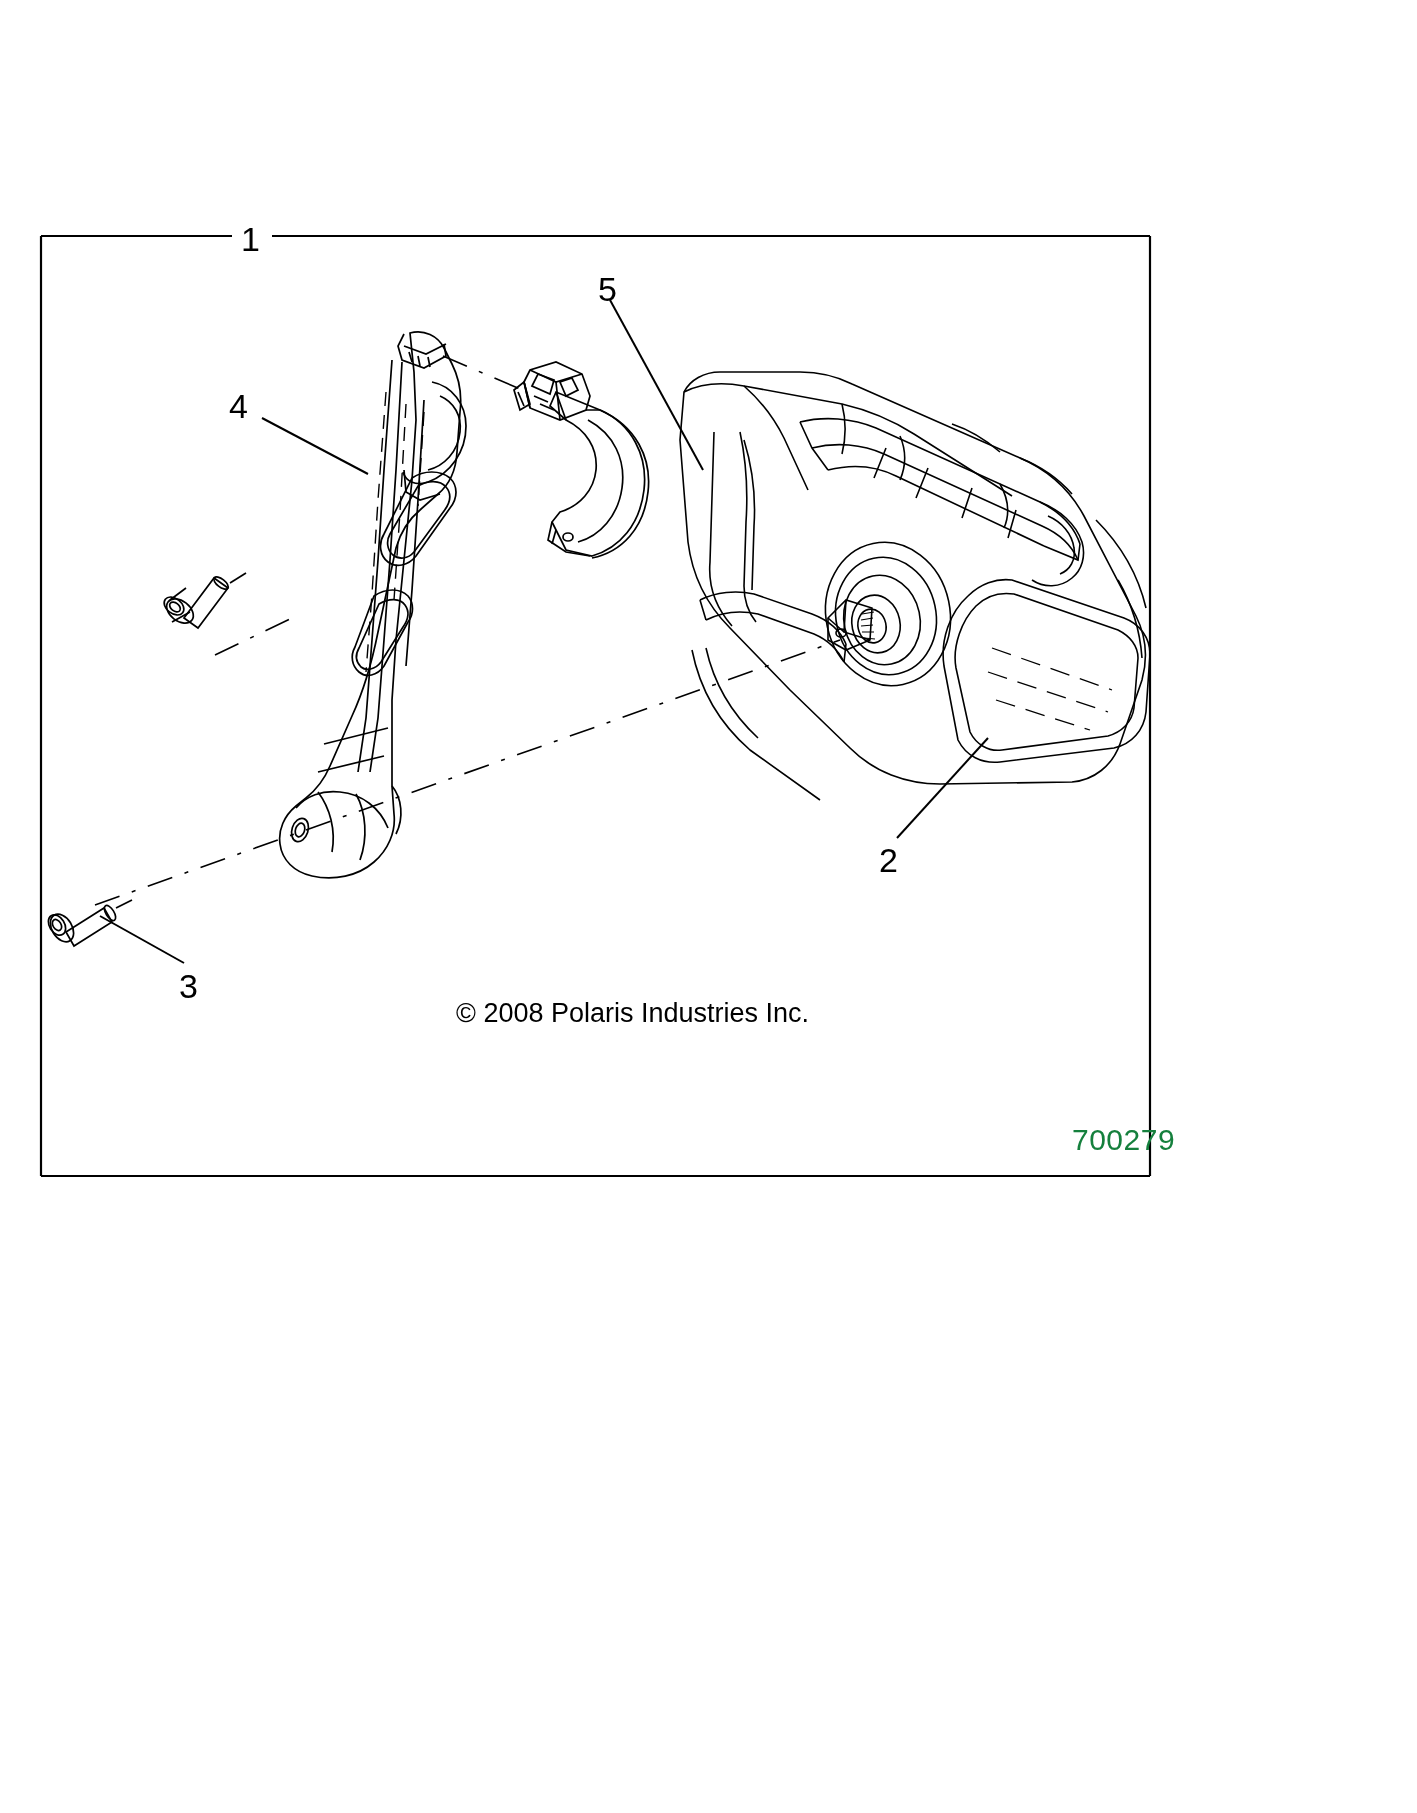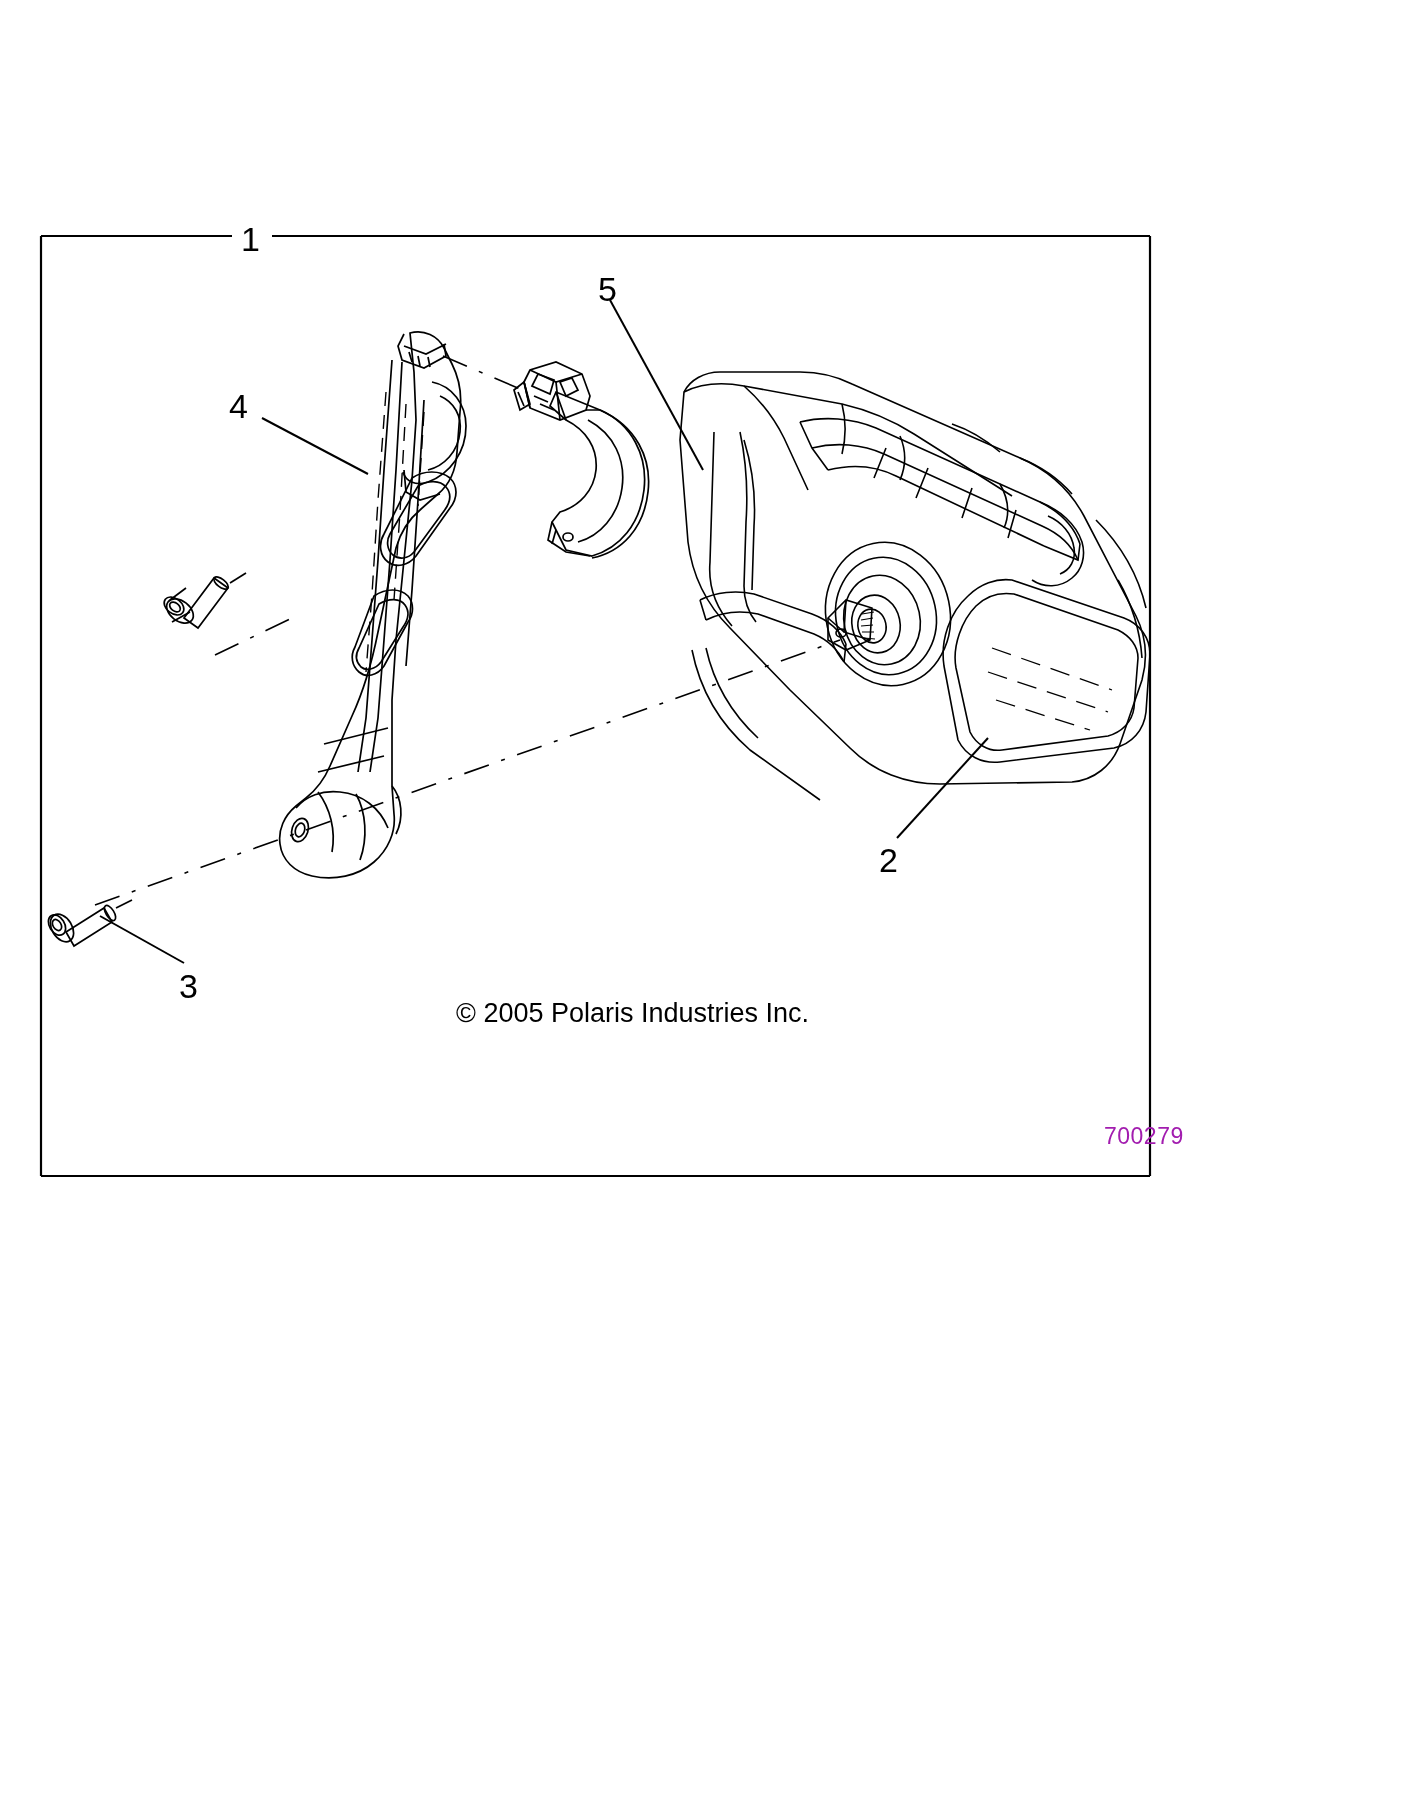--- a/index.html
+++ b/index.html
@@ -48,26 +48,25 @@
     font-family: "Liberation Sans", sans-serif;
     font-size: 27px;
     line-height: 1;
     color: #000000;
     white-space: nowrap;
   }
 
   .part-number-text {
     position: absolute;
     font-family: "Liberation Sans", sans-serif;
-    font-size: 23px;
+    font-size: 30px;
     line-height: 1;
-    color: #a21caf;
+    color: #15803d;
     white-space: nowrap;
     letter-spacing: 0.5px;
-    margin-left: 32px;
   }
 </style>
 </head>
 <body>
 
 <div id="diagram-root">
 
   <svg class="svg-layer" viewBox="0 0 1417 1813" xmlns="http://www.w3.org/2000/svg">
 
     <g fill="none" stroke="#000000" stroke-width="2.2">
@@ -363,17 +362,17 @@
   <div class="callout-label" style="left:241px; top:222px;">1</div>
 
   <div class="callout-label" style="left:598px; top:272px;">5</div>
 
   <div class="callout-label" style="left:229px; top:389px;">4</div>
 
   <div class="callout-label" style="left:879px; top:843px;">2</div>
 
   <div class="callout-label" style="left:179px; top:969px;">3</div>
 
-  <div class="copyright-text" style="left:456px; top:1000px;">© 2005 Polaris Industries Inc.</div>
+  <div class="copyright-text" style="left:456px; top:1000px;">© 2008 Polaris Industries Inc.</div>
 
   <div class="part-number-text" style="left:1072px; top:1125px;">700279</div>
 
 </div>
 
 </body></html>

